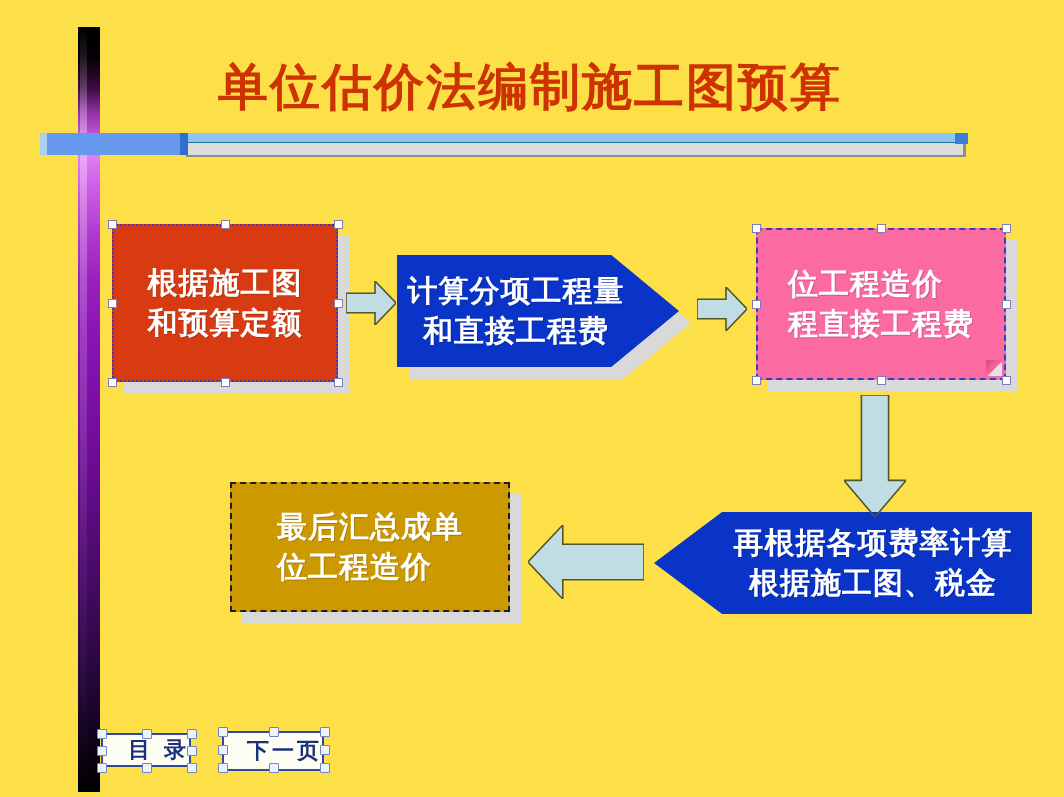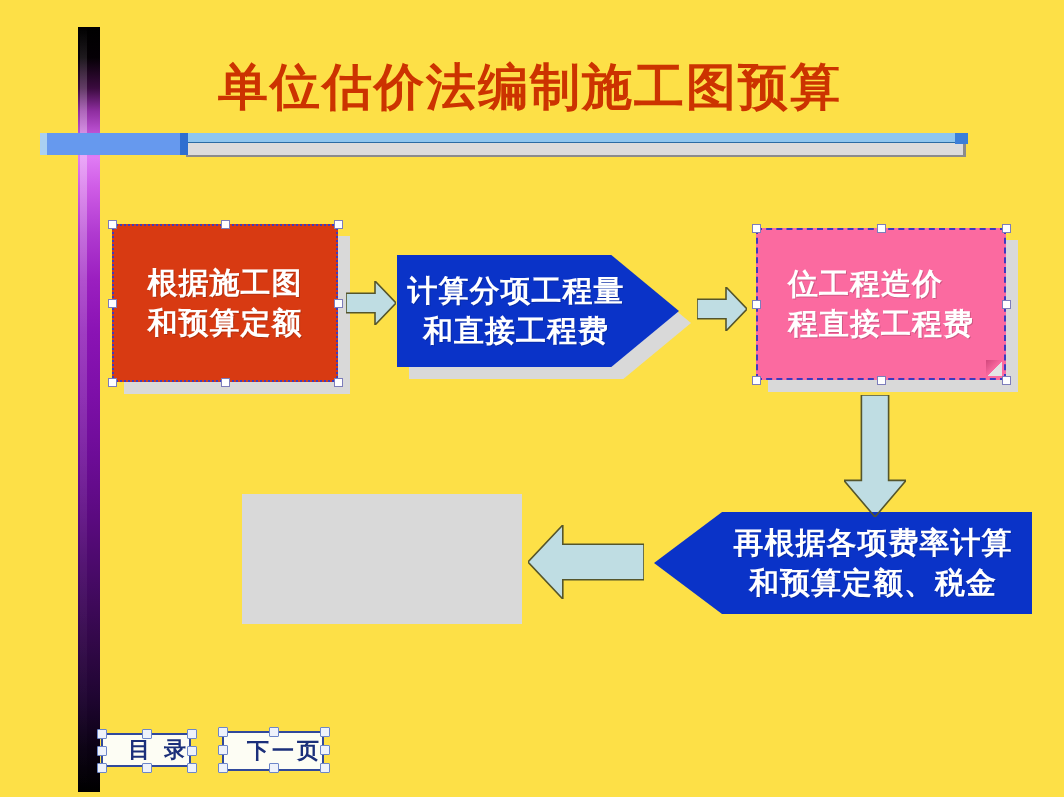--- a/index.html
+++ b/index.html
@@ -349,29 +349,33 @@
   <div class="selmark" style="left:877px; top:376px;"></div>
   <div class="selmark" style="left:1002px; top:376px;"></div>
 
   <div class="conn conn-d" style="left:844px; top:395px;"></div>
   <svg class="conn-outline" style="left:844px; top:395px;" width="62" height="122">
     <polygon points="17.4,0 44.6,0 44.6,85.4 62,85.4 31,122 0,85.4 17.4,85.4" fill="none" stroke="#55552b" stroke-width="1.6"></polygon>
   </svg>
 
   <div class="penta penta-left">
     <span class="txt">再根据各项费率计算
-和预算定额、税金</span>
+根据施工图、税金</span>
   </div>
 
   <div class="conn conn-l" style="left:528px; top:525px;"></div>
   <svg class="conn-outline" style="left:528px; top:525px;" width="116" height="74">
     <polygon points="0,37 34.8,0 34.8,19.2 116,19.2 116,54.8 34.8,54.8 34.8,74" fill="none" stroke="#55552b" stroke-width="1.6"></polygon>
   </svg>
 
   <div class="shadow" style="left:242px; top:494px; width:280px; height:130px;"></div>
+  <div class="box box-gold">
+    <span class="txt">最后汇总成单
+位工程造价</span>
+  </div>
 
   <div class="navbtn navbtn-menu">
     <span>目  录</span>
   </div>
   <div class="handles">
     <div class="handle" style="left:97px;  top:729px;"></div>
     <div class="handle" style="left:142px; top:729px;"></div>
     <div class="handle" style="left:187px; top:729px;"></div>
     <div class="handle" style="left:97px;  top:746px;"></div>
     <div class="handle" style="left:187px; top:746px;"></div>

